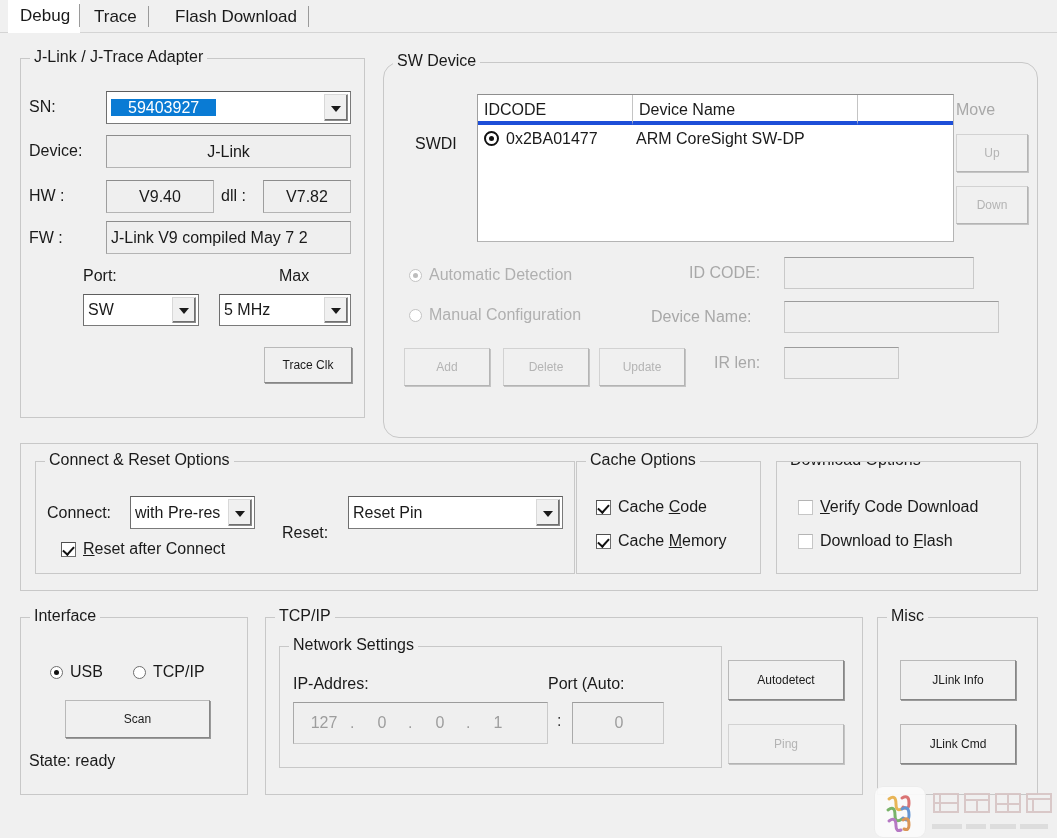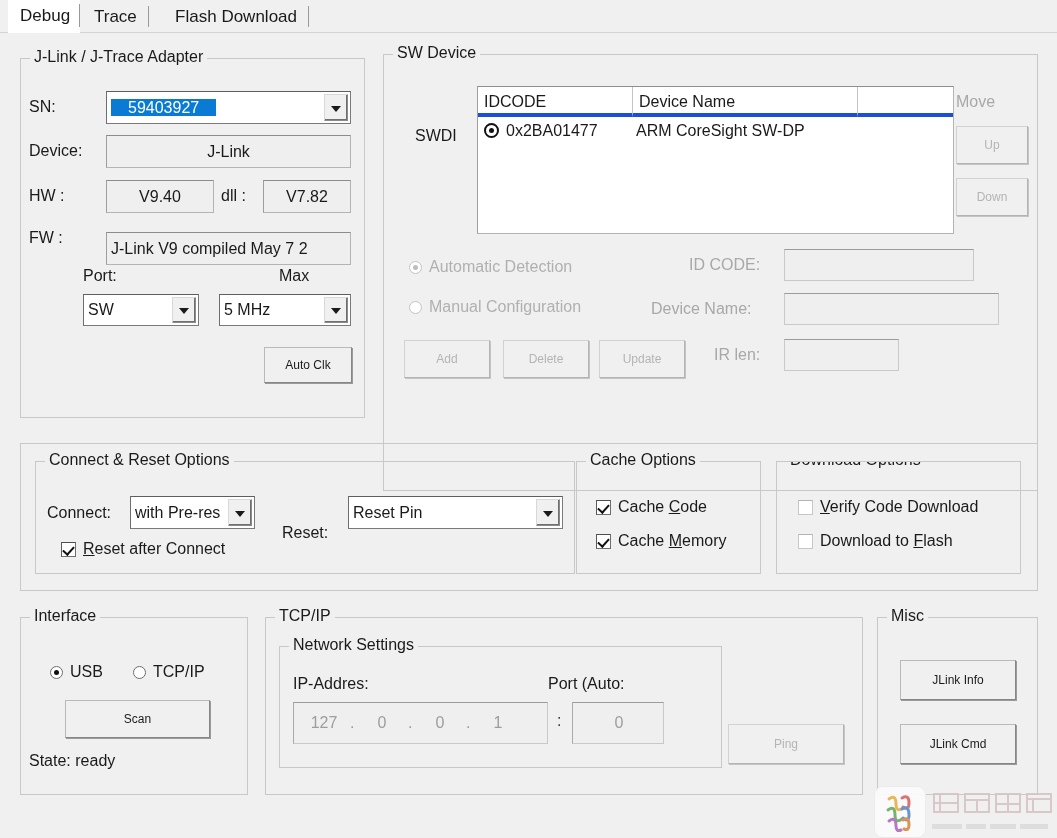--- a/index.html
+++ b/index.html
@@ -241,42 +241,42 @@
     <div class="lbl" style="left:8px; top:128px;">HW :</div>
     <div class="field ro center" style="left:85px; top:121px; width:108px; height:33px;">
       <span class="txt">V9.40</span>
     </div>
     <div class="lbl" style="left:200px; top:128px;">dll :</div>
     <div class="field ro center" style="left:242px; top:121px; width:88px; height:33px;">
       <span class="txt">V7.82</span>
     </div>
 
     <div class="lbl" style="left:8px; top:170px;">FW :</div>
-    <div class="field ro" style="left:85px; top:173px; width:245px; height:33px;">
+    <div class="field ro" style="left:85px; top:162px; width:245px; height:33px;">
       <span class="txt">J-Link V9 compiled May  7 2</span>
     </div>
 
     <div class="lbl" style="left:62px; top:208px;">Port:</div>
     <div class="lbl" style="left:258px; top:208px;">Max</div>
 
     <div class="field combo" style="left:62px; top:235px; width:116px; height:32px;">
       <span class="txt">SW</span>
       <span class="arrow"></span>
     </div>
     <div class="field combo" style="left:198px; top:235px; width:132px; height:32px;">
       <span class="txt">5 MHz</span>
       <span class="arrow"></span>
     </div>
 
     <div class="btn" style="left:243px; top:288px; width:88px; height:36px;">
-      <span>Auto Clk</span>
-    </div>
-  </div>
-
-  <div class="group" style="left:383px; top:54px; width:655px; height:437px;">
+      <span>Trace Clk</span>
+    </div>
+  </div>
+
+  <div class="group" style="left:383px; top:62px; width:655px; height:376px;border-radius:16px;">
     <div class="glabel">SW Device</div>
 
     <div class="lbl" style="left:31px; top:72px; width:44px; overflow:hidden;">SWDI</div>
 
     <div class="listbox" style="left:93px; top:31px; width:477px; height:148px;">
       <div class="lb-head">
         <div class="lb-th" style="left:0; width:155px;">IDCODE</div>
         <div class="lb-th" style="left:155px; width:225px;">Device Name</div>
         <div class="lb-th" style="left:380px; width:97px; border-right:none;"></div>
       </div>
@@ -418,20 +418,23 @@
         <span class="seg" style="left:184px; width:40px;">1</span>
       </div>
 
       <div class="lbl" style="left:277px; top:65px; color:#3a3a3a;">:</div>
 
       <div class="ipfield center" style="left:292px; top:55px; width:92px; height:42px;">
         <span class="seg" style="left:0; right:0; width:92px;">0</span>
       </div>
     </div>
 
+    <div class="btn" style="left:462px; top:42px; width:116px; height:40px;">
+      <span>Autodetect</span>
+    </div>
     <div class="btn dis" style="left:462px; top:106px; width:116px; height:40px;">
       <span>Ping</span>
     </div>
   </div>
 
   <div class="group" style="left:877px; top:617px; width:161px; height:178px;">
     <div class="glabel">Misc</div>
     <div class="btn" style="left:22px; top:42px; width:116px; height:40px;">
       <span>JLink Info</span>
     </div>

